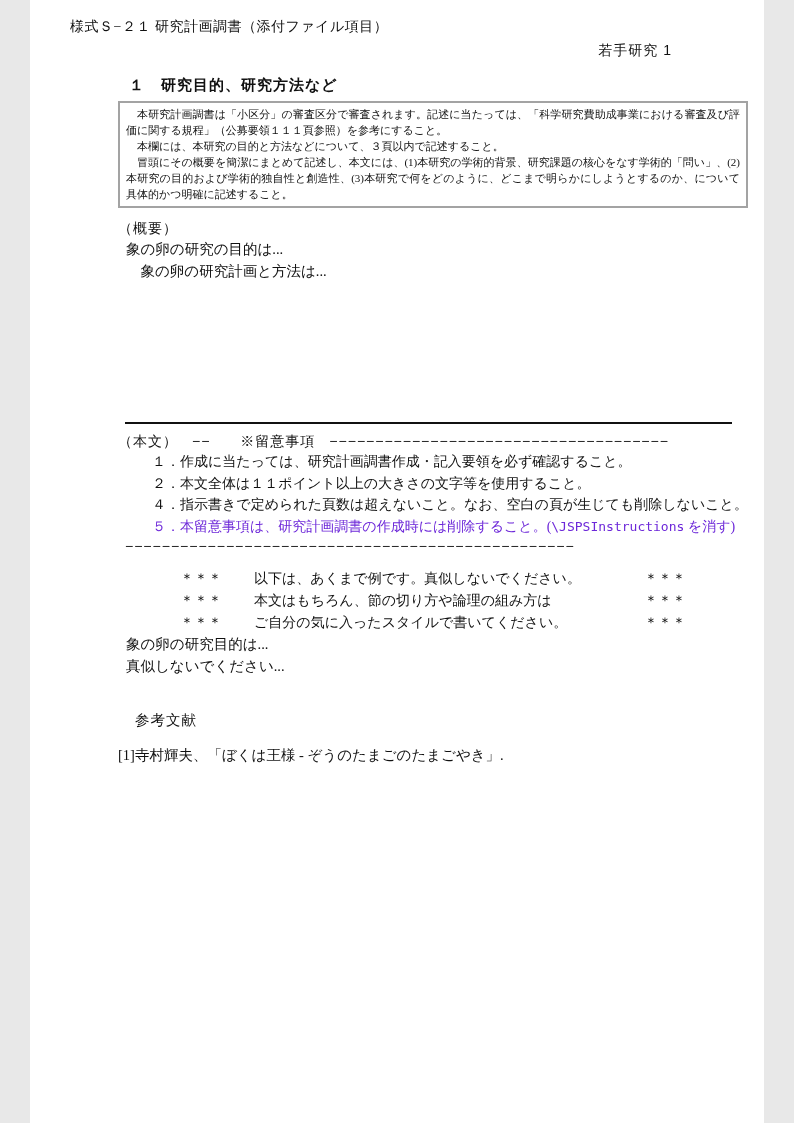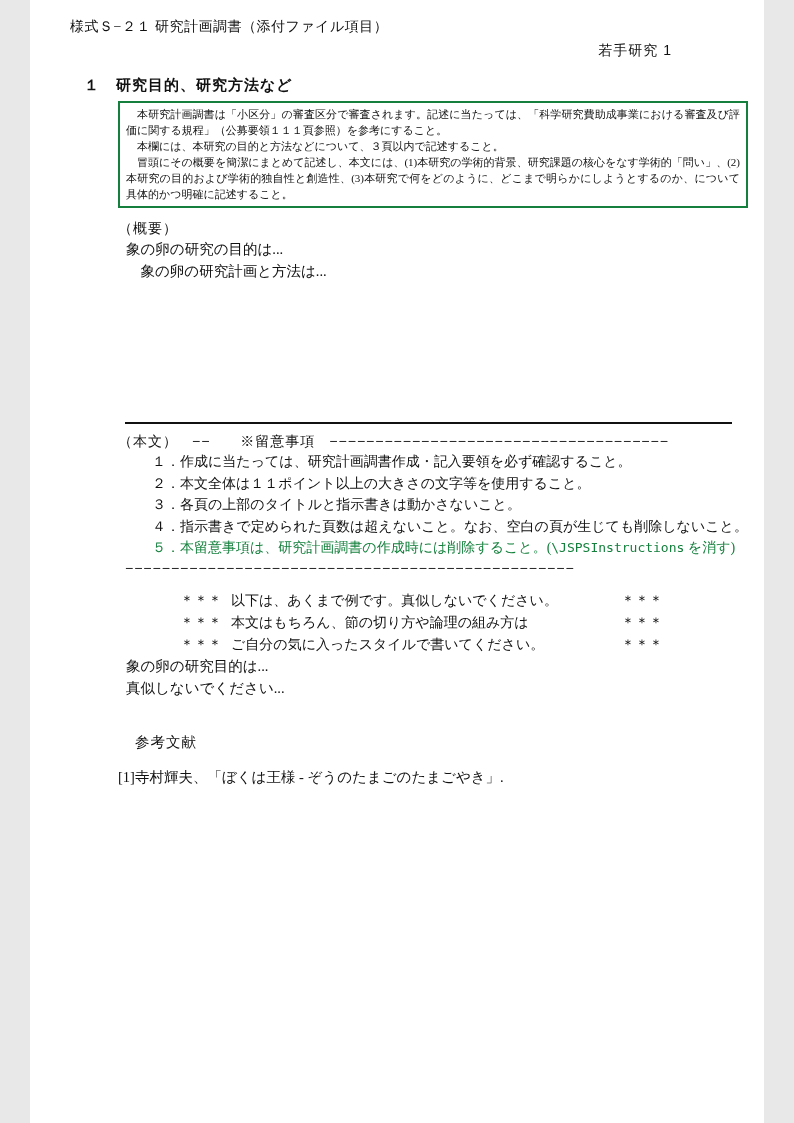--- a/index.html
+++ b/index.html
@@ -21,29 +21,29 @@
     font-size: 14px;
     letter-spacing: 0.5px;
   }
   .category-label {
     text-align: right;
     margin: 6px 92px 0 0;
     font-size: 14px;
     letter-spacing: 1px;
   }
   .sec-heading {
-    margin: 16px 0 0 54px;
+    margin: 16px 0 0 99px;
     font-size: 15px;
     font-weight: bold;
     letter-spacing: 1px;
   }
   .inst-box {
     margin: 6px 0 0 88px;
     width: 630px;
-    border: 2px solid #15803d;
+    border: 2px solid #a3a3a3;
     padding: 3px 6px 4px 6px;
     font-size: 11px;
     line-height: 16px;
   }
   .inst-box p { text-align: justify; }
   .overview-label {
     margin: 12px 0 0 88px;
     font-size: 14px;
     letter-spacing: 1px;
   }
@@ -65,36 +65,36 @@
   }
   .honbun-row .lbl { letter-spacing: 1px; }
   .dash-span { letter-spacing: 1px; margin-left: 14px; color: #222; }
   .notes-lbl { margin-left: 30px; letter-spacing: 1px; }
   .note-row {
     margin-left: 122px;
     font-size: 14px;
     line-height: 21.5px;
     white-space: nowrap;
   }
-  .red { color: #15803d; }
+  .red { color: #6d28d9; }
   .dash-end {
     margin: 1px 0 0 95px;
     font-size: 14px;
     letter-spacing: 1px;
     color: #222;
     white-space: nowrap;
   }
   .banner-block { margin-top: 13px; }
   .banner-row {
     display: flex;
     margin-left: 150px;
     font-size: 14px;
     line-height: 22px;
   }
-  .banner-text { width: 390px; margin-left: 9px; }
+  .banner-text { width: 390px; margin-left: 32px; }
   .example-line {
     margin-left: 96px;
     font-size: 14.5px;
     line-height: 22px;
   }
   .refs-heading {
     margin: 34px 0 0 105px;
     font-size: 14.5px;
     letter-spacing: 1px;
   }
@@ -132,23 +132,20 @@
     <span class="lbl sans">（本文）</span><span class="dash-span sans">−−</span><span class="notes-lbl">※留意事項</span><span class="dash-span sans">−−−−−−−−−−−−−−−−−−−−−−−−−−−−−−−−−−−−−</span>
   </div>
 
   <div class="note-row">
     <span>１．</span><span>作成に当たっては、研究計画調書作成・記入要領を必ず確認すること。</span>
   </div>
   <div class="note-row">
     <span>２．</span><span>本文全体は１１ポイント以上の大きさの文字等を使用すること。</span>
   </div>
   <div class="note-row">
-    <span>３．</span><span>各頁の上部のタイトルと指示書きは動かさないこと。</span>
-  </div>
-  <div class="note-row">
     <span>４．</span><span>指示書きで定められた頁数は超えないこと。なお、空白の頁が生じても削除しないこと。</span>
   </div>
   <div class="note-row red">
     <span>５．</span><span>本留意事項は、研究計画調書の作成時には削除すること。(</span><span class="mono">\JSPSInstructions</span><span> を消す)</span>
   </div>
 
   <div class="dash-end sans">−−−−−−−−−−−−−−−−−−−−−−−−−−−−−−−−−−−−−−−−−−−−−−−−−</div>
 
   <div class="banner-block">
     <div class="banner-row sans">

